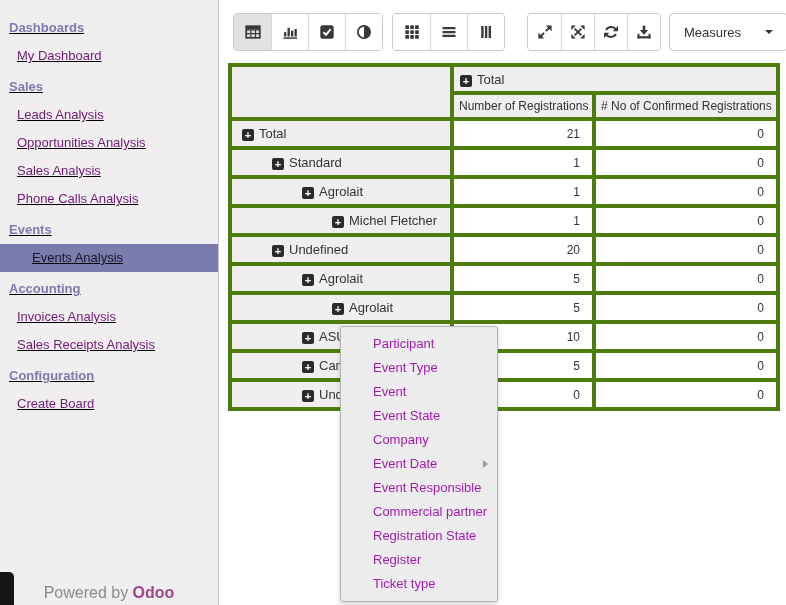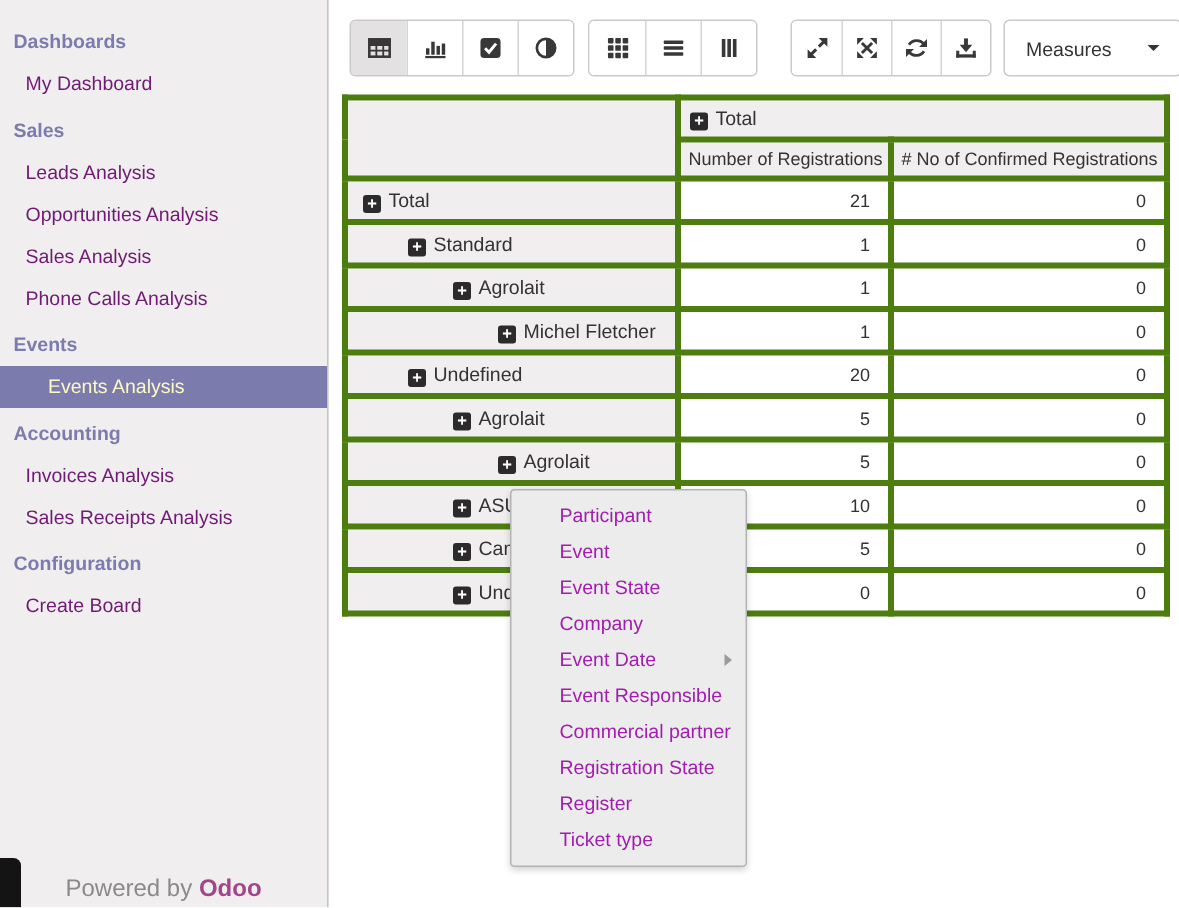--- a/index.html
+++ b/index.html
@@ -1,25 +1,25 @@
 <!DOCTYPE html>
 <html><head>
 <meta charset="utf-8">
 <style>
   html,body{margin:0;padding:0;background:#fff;font-family:"Liberation Sans",sans-serif;}
   .stage{position:relative;width:786px;height:605px;overflow:hidden;background:#ffffff;}
 
   
   .sidebar{position:absolute;left:0;top:0;width:219px;height:605px;background:#f0eeee;
            border-right:1px solid #c4c2c2;box-sizing:border-box;}
-  #sidebar-nav{padding-top:11px;}
+  #sidebar-nav{padding-top:11px;text-decoration:underline;}
   .side-title{font-weight:bold;color:#7c7bad;font-size:13px;height:28px;line-height:28px;
               padding-left:9px;margin-top:3px;}
   .side-item{font-size:13px;color:#701a75;height:28px;line-height:28px;padding-left:17px;cursor:pointer;}
-  .side-item.selected{background:#7c7bad;color:#fef9c3;padding-left:32px;}
+  .side-item.selected{background:#7c7bad;color:#0f172a;padding-left:32px;}
   .sidebar-footer{position:absolute;bottom:3px;width:100%;text-align:center;font-size:16px;color:#8a8a8a;}
   .sidebar-footer a{color:#a24689;font-weight:bold;text-decoration:none;cursor:pointer;}
   .corner-tab{position:absolute;left:0;bottom:0;width:14px;height:33px;background:#141414;
               border-radius:0 5px 0 0;}
 
   
   .toolbar{position:absolute;left:233px;top:13px;display:flex;align-items:flex-start;}
   .btn-group{display:inline-flex;border:1px solid #c9c9c9;border-radius:4px;overflow:hidden;background:#fff;}
   .btn-group + .btn-group{margin-left:9px;}
   .btn-group:nth-of-type(3){margin-left:22px;}
@@ -302,20 +302,23 @@
           <td class="val">0</td>
         </tr>
       </tbody>
   </table>
 
   <div class="context-menu" id="context-menu">
       <div class="menu-item">
         <span class="mlabel">Participant</span>
       </div>
       <div class="menu-item">
+        <span class="mlabel">Event Type</span>
+      </div>
+      <div class="menu-item">
         <span class="mlabel">Event</span>
       </div>
       <div class="menu-item">
         <span class="mlabel">Event State</span>
       </div>
       <div class="menu-item">
         <span class="mlabel">Company</span>
       </div>
       <div class="menu-item">
         <span class="mlabel">Event Date</span>

